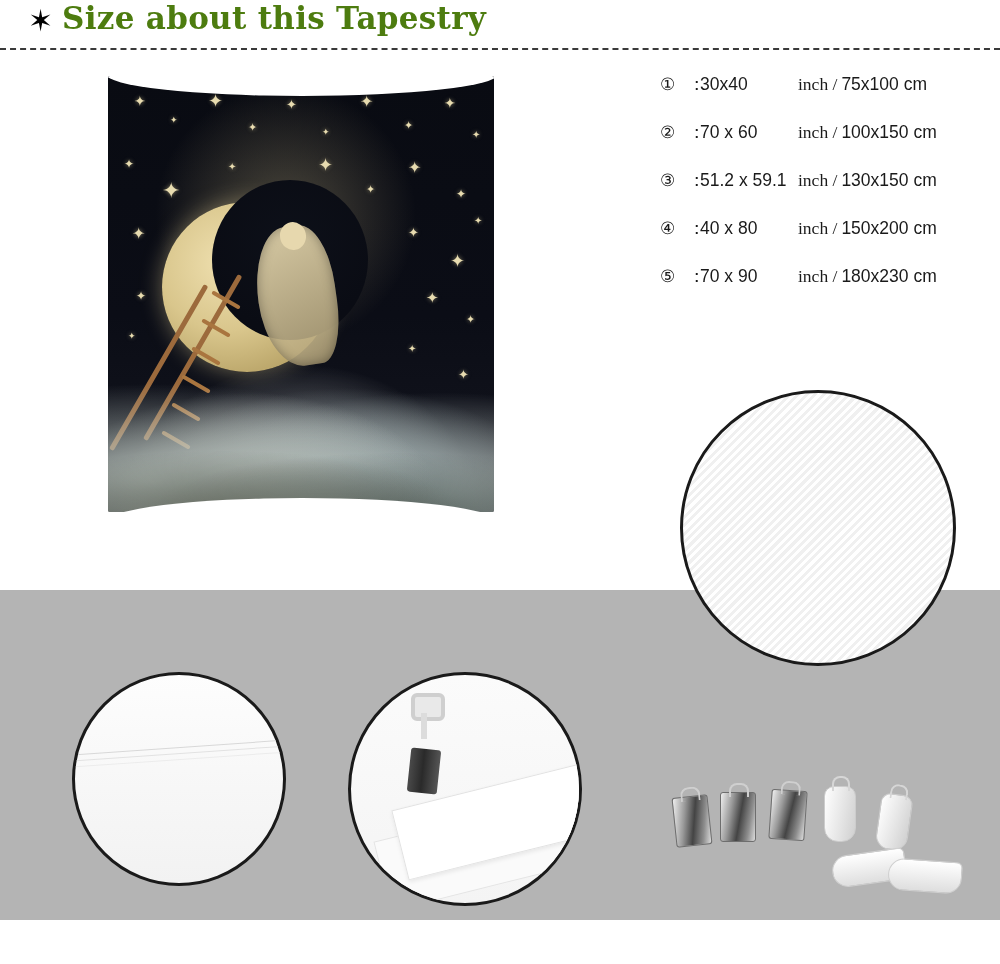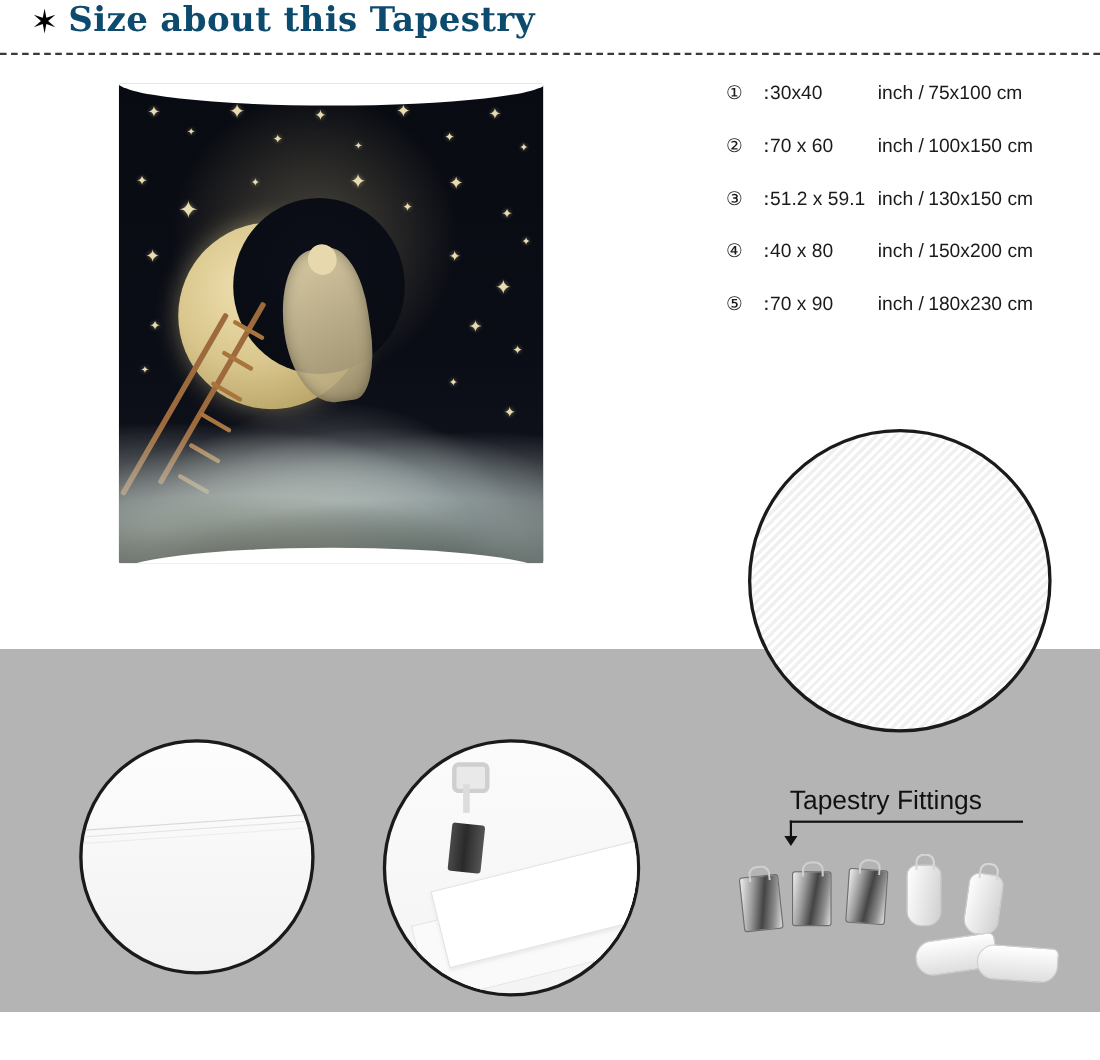--- a/index.html
+++ b/index.html
@@ -33,21 +33,21 @@
     line-height: 30px;
     color: #000;
   }
   .header-title {
     position: absolute;
     left: 62px; top: 0px;
     font-family: "DejaVu Serif", serif;
     font-weight: bold;
     font-size: 31px;
     letter-spacing: 0.3px;
-    color: #0c4a6e;
+    color: #4d7c0f;
     white-space: nowrap;
   }
   .header-rule {
     position: absolute;
     left: 0; top: 48px;
     width: 1000px;
     border-top: 2px dashed #3a3a3a;
   }
 
   
@@ -175,21 +175,21 @@
   }
   .size-num {
     width: 28px;
     font-size: 17px;
   }
   .size-colon { width: 12px; }
   .size-in {
     display: inline-block;
     min-width: 98px;
   }
-  .size-unit { margin-right: 4px; }
+  .size-unit { margin-right: 4px; font-family: Liberation Serif, serif; }
 
   
   .label-block { position: absolute; }
   .label-text {
     font-size: 24px;
     color: #111;
     white-space: nowrap;
     font-family: "Liberation Sans", sans-serif;
   }
   .label-underline {
@@ -462,26 +462,20 @@
   <div class="circle detail-circle-2">
     <div class="sheet-b"></div>
     <div class="sheet-a"></div>
     <div class="clip-hook">
       <div class="hook-top"></div>
       <div class="hook-stem"></div>
     </div>
     <div class="clip-body"></div>
   </div>
 
-  <div class="label-block" style="left:718px; top:714px;">
-    <div class="label-text">Tapestry Fittings</div>
-    <div class="label-underline" style="width:212px;"></div>
-    <div class="label-tick"></div>
-    <div class="label-arrow"></div>
-  </div>
 
   <div class="fittings">
     <div class="metal-clip" style="left:8px;  top:28px; transform:rotate(-6deg);"></div>
     <div class="metal-clip" style="left:54px; top:24px;"></div>
     <div class="metal-clip" style="left:104px;top:22px; transform:rotate(4deg);"></div>
     <div class="white-peg" style="left:158px;top:18px;"></div>
     <div class="white-peg" style="left:212px;top:26px; transform:rotate(8deg);"></div>
     <div class="white-hook" style="left:166px;top:84px; transform:rotate(-8deg);"></div>
     <div class="white-hook" style="left:222px;top:92px; transform:rotate(4deg);"></div>
   </div>

